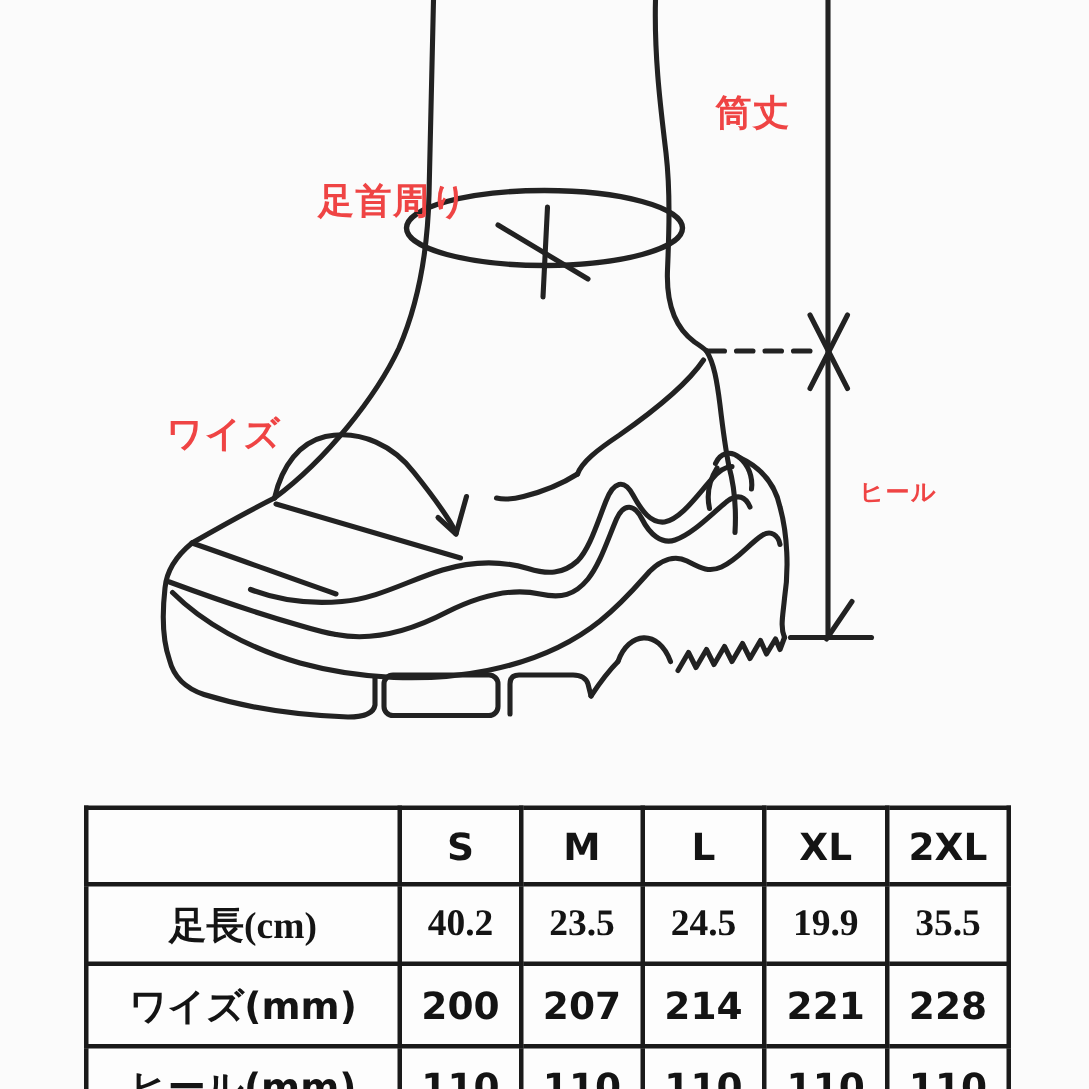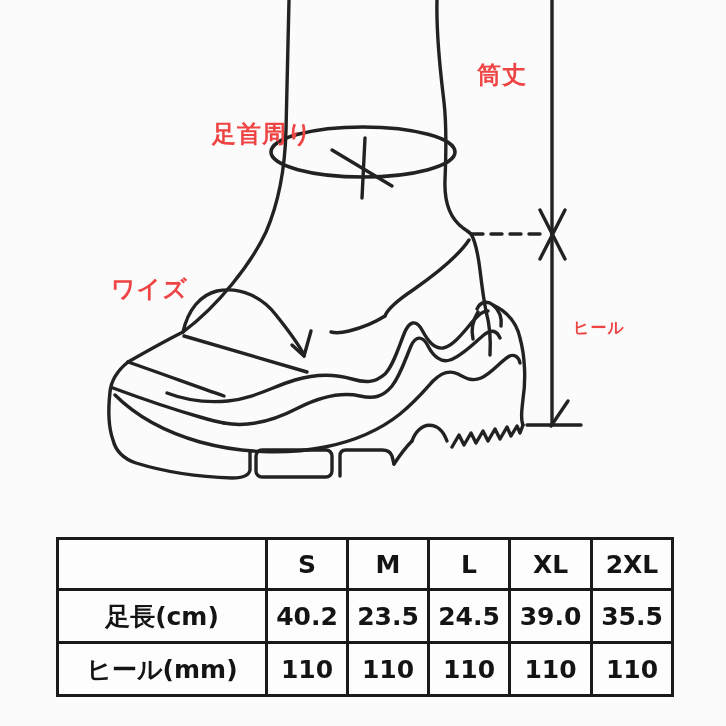--- a/index.html
+++ b/index.html
@@ -17,21 +17,21 @@
     position:absolute;left:56px;top:537px;
     border-collapse:collapse;table-layout:fixed;width:615px;
     background:#fdfdfd;
   }
   .size-table td{
     border:3px solid #1a1a1a;text-align:center;vertical-align:middle;
     font-weight:700;color:#141414;font-size:25px;padding:0;
     font-family:"DejaVu Sans","Liberation Sans",sans-serif;
   }
   .size-table tr.hrow td{height:48px;}
-  .size-table tr.r1 td{height:50px;}
+  .size-table tr.r1 td{height:50px;font-family:Liberation Serif, serif;}
   .size-table tr.r2 td{height:52px;}
   .size-table tr.r3 td{height:50px;}
 </style>
 </head>
 <body>
 
 <div class="stage">
 
   <svg class="drawing" width="726" height="537" viewBox="0 0 726 537" fill="none" stroke="#222" stroke-width="3.4" stroke-linecap="round" stroke-linejoin="round">
 
@@ -113,22 +113,30 @@
       <td>M</td>
       <td>L</td>
       <td>XL</td>
       <td>2XL</td>
     </tr>
     <tr class="r1">
       <td>足長(cm)</td>
       <td>40.2</td>
       <td>23.5</td>
       <td>24.5</td>
-      <td>39.0</td>
+      <td>19.9</td>
       <td>35.5</td>
+    </tr>
+    <tr class="r2">
+      <td>ワイズ(mm)</td>
+      <td>200</td>
+      <td>207</td>
+      <td>214</td>
+      <td>221</td>
+      <td>228</td>
     </tr>
     <tr class="r3">
       <td>ヒール(mm)</td>
       <td>110</td>
       <td>110</td>
       <td>110</td>
       <td>110</td>
       <td>110</td>
     </tr>
   </tbody>

